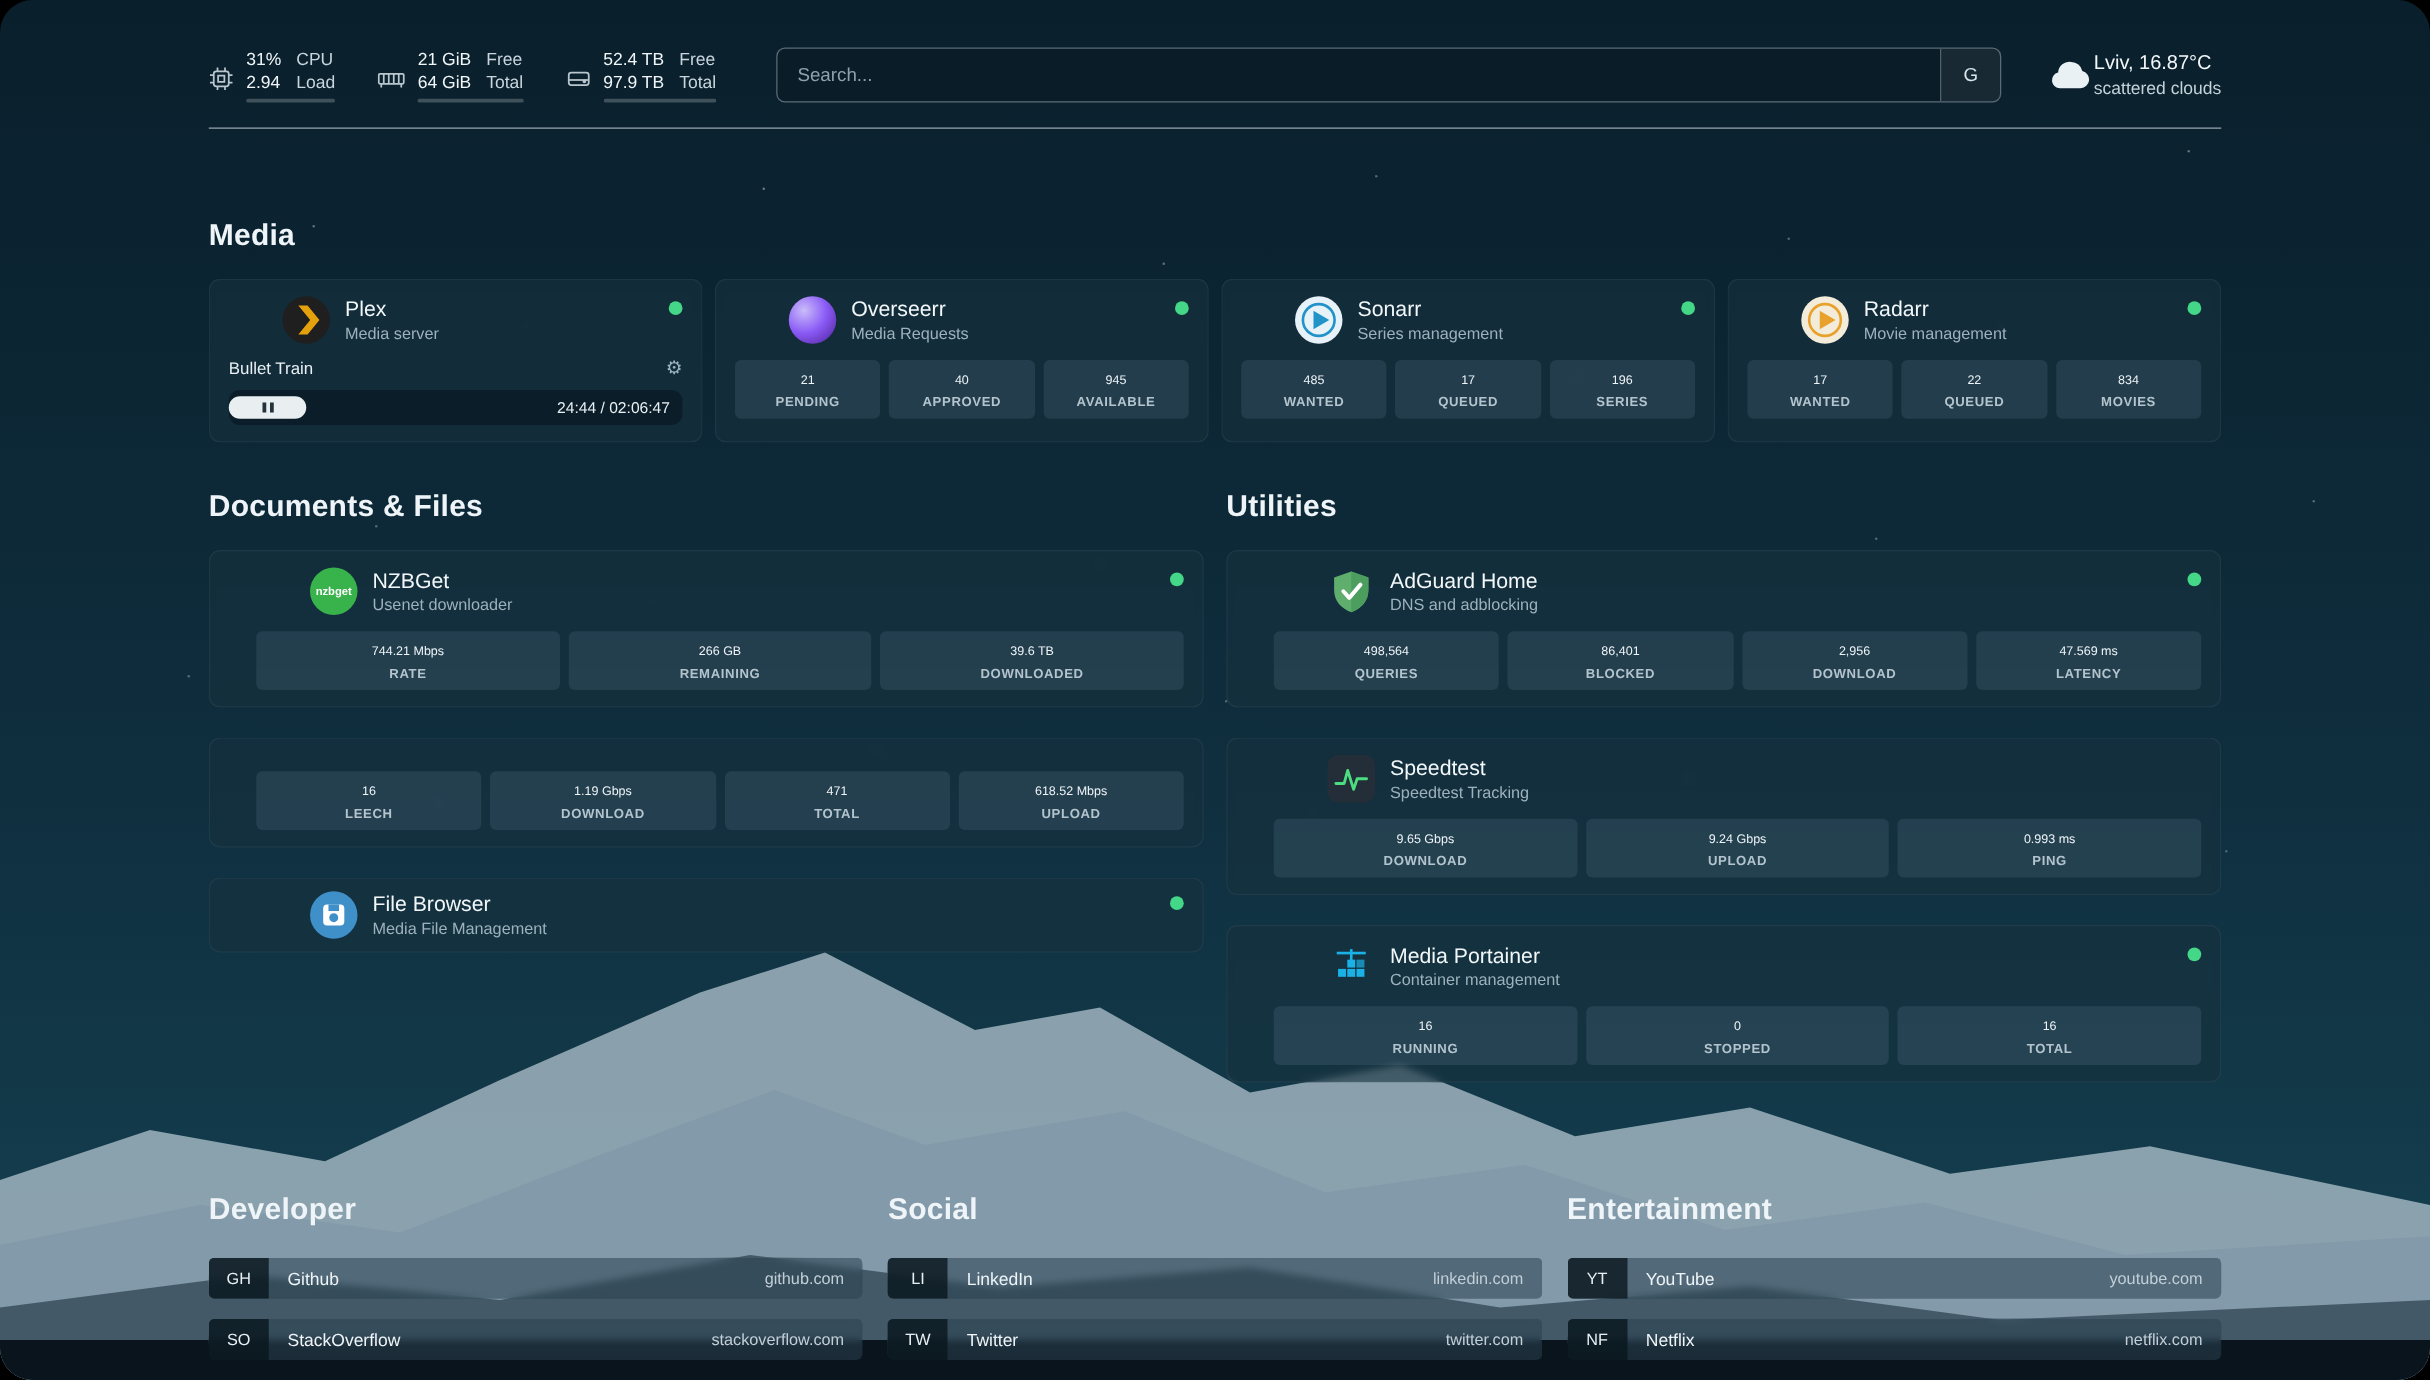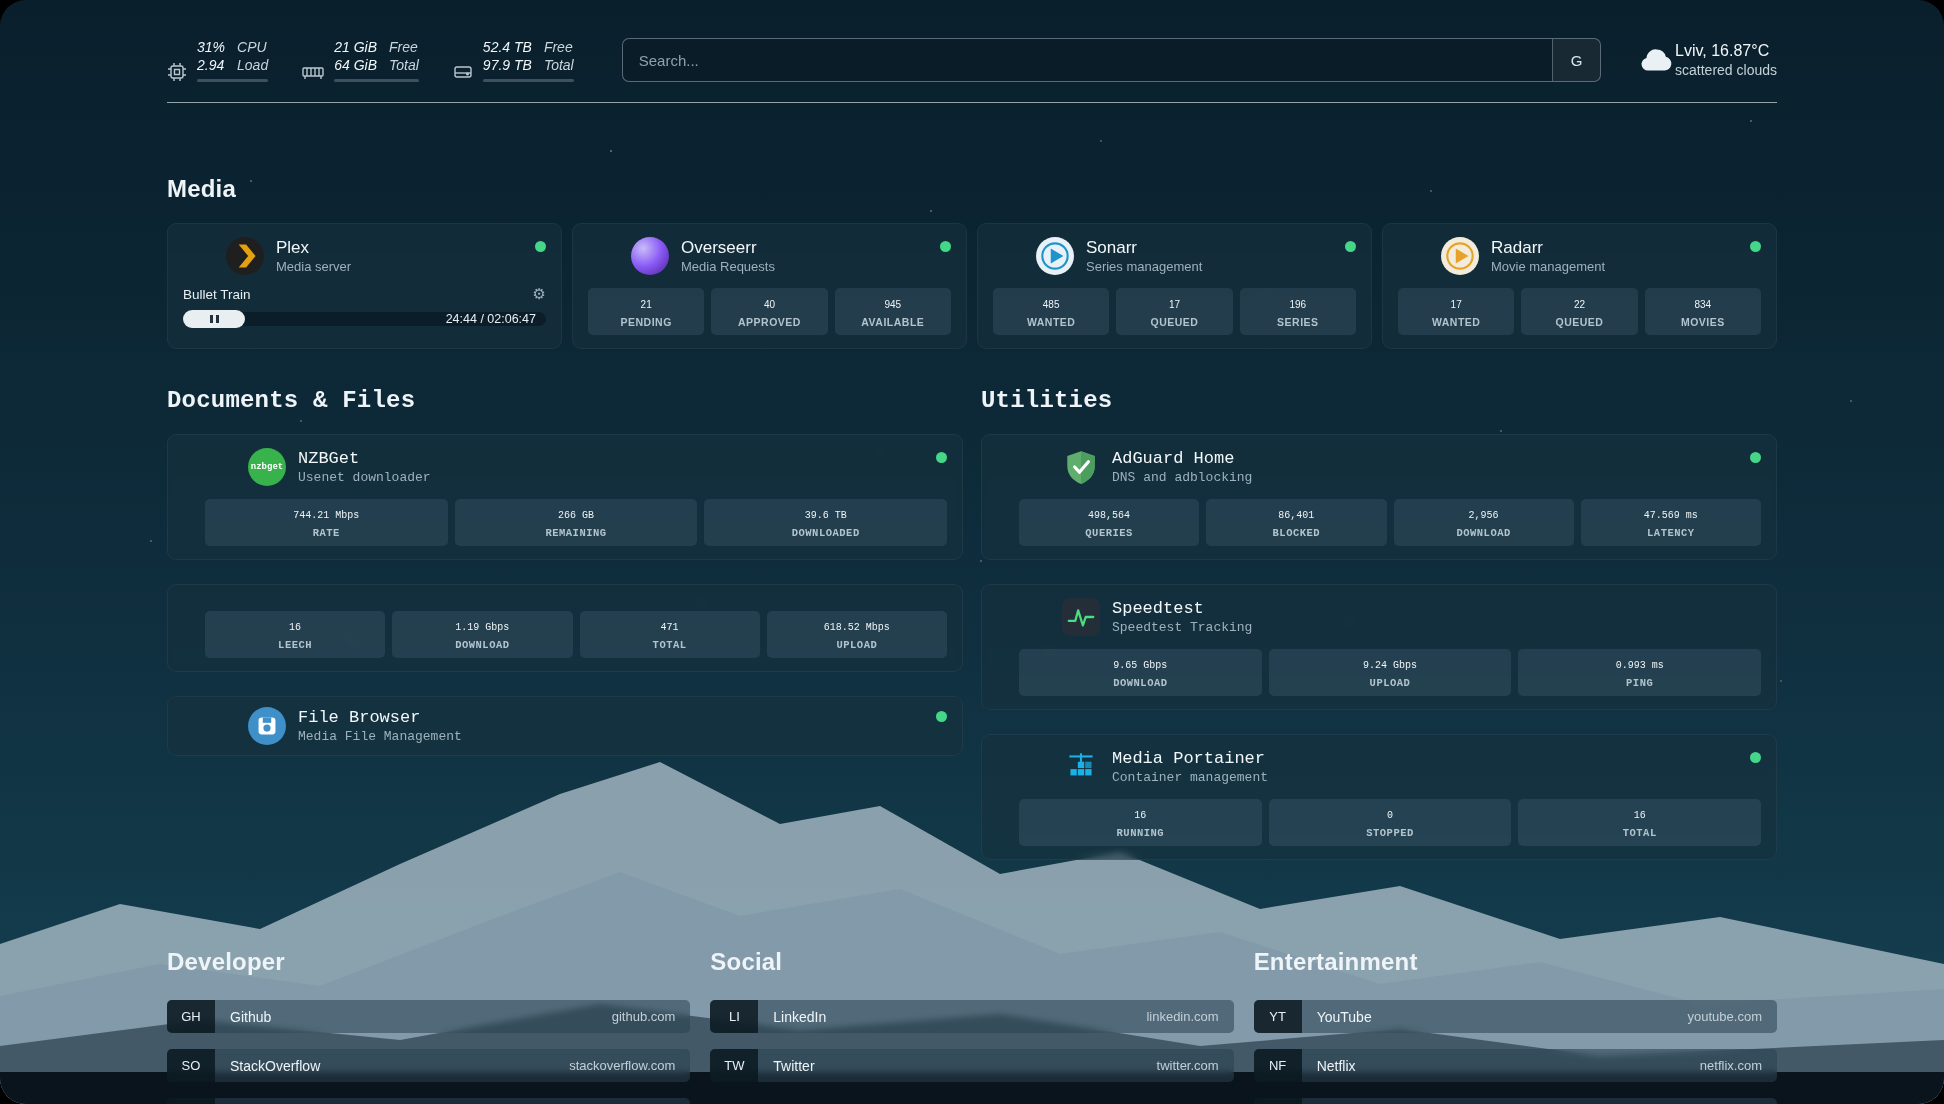--- a/index.html
+++ b/index.html
@@ -16,21 +16,21 @@
       880px 450px 0 rgba(255,255,255,.3), 1200px 470px 0 rgba(255,255,255,.35), 1500px 430px 0 rgba(255,255,255,.3),
       1680px 520px 0 rgba(255,255,255,.3), 350px 640px 0 rgba(255,255,255,.3), 700px 600px 0 rgba(255,255,255,.25),
       1050px 650px 0 rgba(255,255,255,.3), 1350px 620px 0 rgba(255,255,255,.25), 1850px 400px 0 rgba(255,255,255,.3),
       150px 540px 0 rgba(255,255,255,.3), 980px 560px 0 rgba(255,255,255,.3), 1780px 680px 0 rgba(255,255,255,.25);
   }
   .mountains { position:absolute; bottom:0; left:0; width:1944px; height:430px; }
   .container { position:relative; width:1610px; margin:0 auto; padding-top:38px; }
 
   
   .topbar { display:flex; align-items:center; }
-  .res { display:flex; align-items:flex-end; gap:10px; margin-right:34px;font-style:italic; }
+  .res { display:flex; align-items:center; gap:10px; margin-right:34px; }
   .res-icon { margin-top:6px; opacity:.9; }
   .res-grid { display:grid; grid-template-columns:auto auto; column-gap:12px; row-gap:1px; }
   .res-v { color:#f1f6f9; font-size:14px; line-height:17px; }
   .res-l { color:#c8d5dc; font-size:14px; line-height:17px; }
   .res-bar { grid-column:1 / span 2; height:3px; background:rgba(255,255,255,.22); border-radius:2px; margin-top:4px; overflow:hidden; }
   .res-fill { height:100%; background:rgba(255,255,255,.75); border-radius:2px; }
   .search { flex:1; display:flex; align-items:stretch; height:44px; margin:0 38px 0 14px;
     background:rgba(11,26,36,.55); border:1px solid rgba(188,205,214,.45); border-radius:7px; overflow:hidden; }
   .search input { flex:1; background:transparent; border:none; outline:none; color:#e8f0f4; font-size:15px;
     padding:0 16px; font-family:"Liberation Sans","DejaVu Sans",sans-serif; }
@@ -55,28 +55,28 @@
   .dot { width:11px; height:11px; border-radius:50%; background:#43d787; margin-left:auto; align-self:flex-start; margin-top:4px; }
   .stats { display:flex; gap:7px; margin-top:13px; }
   .stat { flex:1; background:rgba(190,220,235,.10); border-radius:5px; padding:8px 4px 7px; text-align:center; }
   .stat-v { color:#eef4f7; font-size:10px; line-height:18px; }
   .stat-l { color:#b3c4cd; font-size:10.5px; font-weight:700; letter-spacing:.5px; margin-top:2px; }
 
   
   .np-row { display:flex; align-items:center; margin-top:10px; }
   .np-title { color:#e9f0f4; font-size:13.5px; }
   .gear { margin-left:auto; color:#9db2bd; font-size:15px; cursor:pointer; }
-  .player-track { position:relative; display:flex; align-items:center; height:14px; margin-top:9px;
+  .player-track { position:relative; display:flex; align-items:center; height:28px; margin-top:9px;
     background:rgba(9,22,31,.65); border-radius:9px; }
   .pause-pill { display:flex; align-items:center; justify-content:center; gap:3px; width:62px; height:18px;
     background:#e9eef1; border-radius:9px; cursor:pointer; }
   .pause-pill i { display:block; width:3px; height:8px; background:#23323b; }
   .time { margin-left:auto; padding-right:10px; color:#e9f0f4; font-size:12.5px; }
 
-  .two-col { display:grid; grid-template-columns:1fr 1fr; gap:0 18px; margin-top:38px;font-family:Liberation Mono, monospace; }
+  .two-col { display:grid; grid-template-columns:1fr 1fr; gap:0 18px; margin-top:38px; }
   .col .section-title { margin-bottom:20px; }
   .col .card { margin-bottom:24px;padding-left:37px; }
   .fb-card { padding:10px 15px; }
 
   
   .circle { width:38px; height:38px; border-radius:50%; display:flex; align-items:center; justify-content:center; }
   .plex-bg { background:#1f1f1f; }
   .overseerr-bg { background:radial-gradient(circle at 32% 30%, #cabcf9 0%, #8b5cf6 48%, #4c1d95 100%); }
   .sonarr-bg { background:#e7f2f8; }
   .radarr-bg { background:#f3ecdb; }

